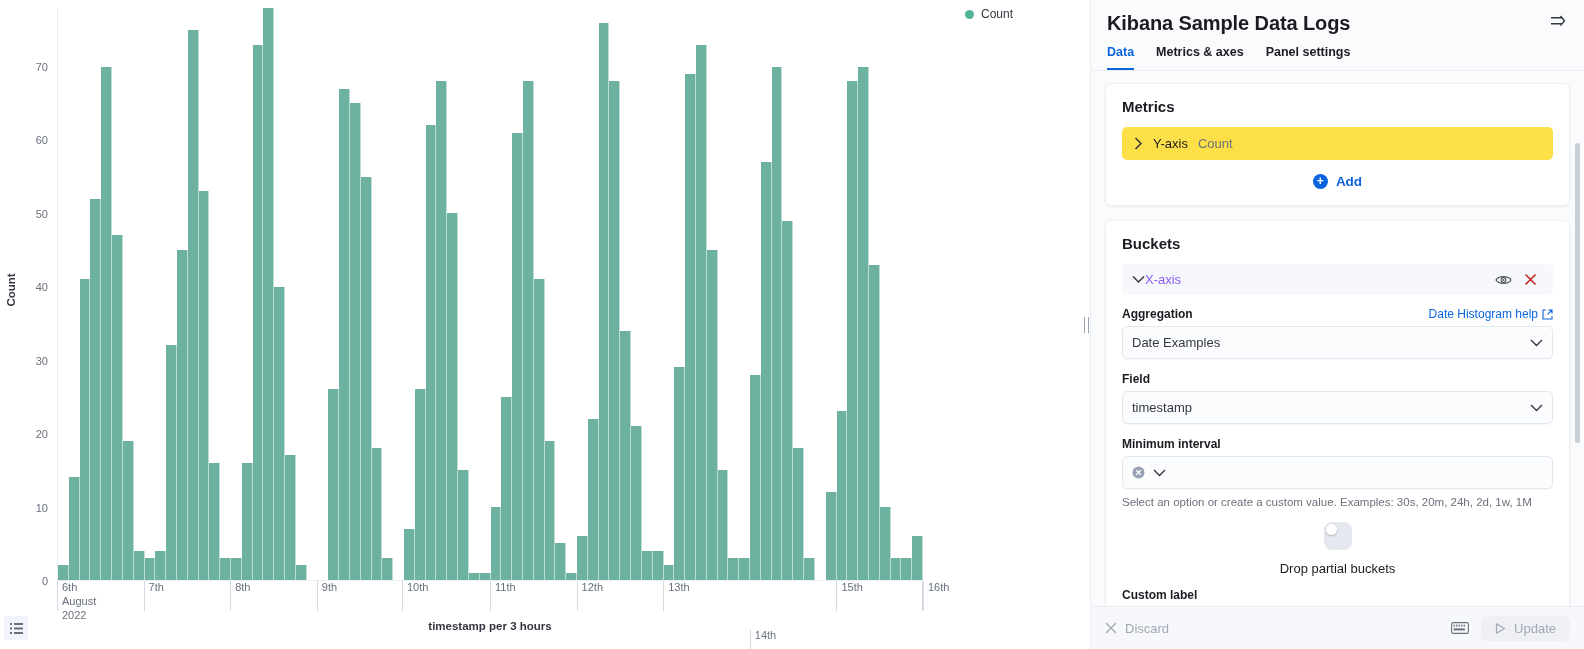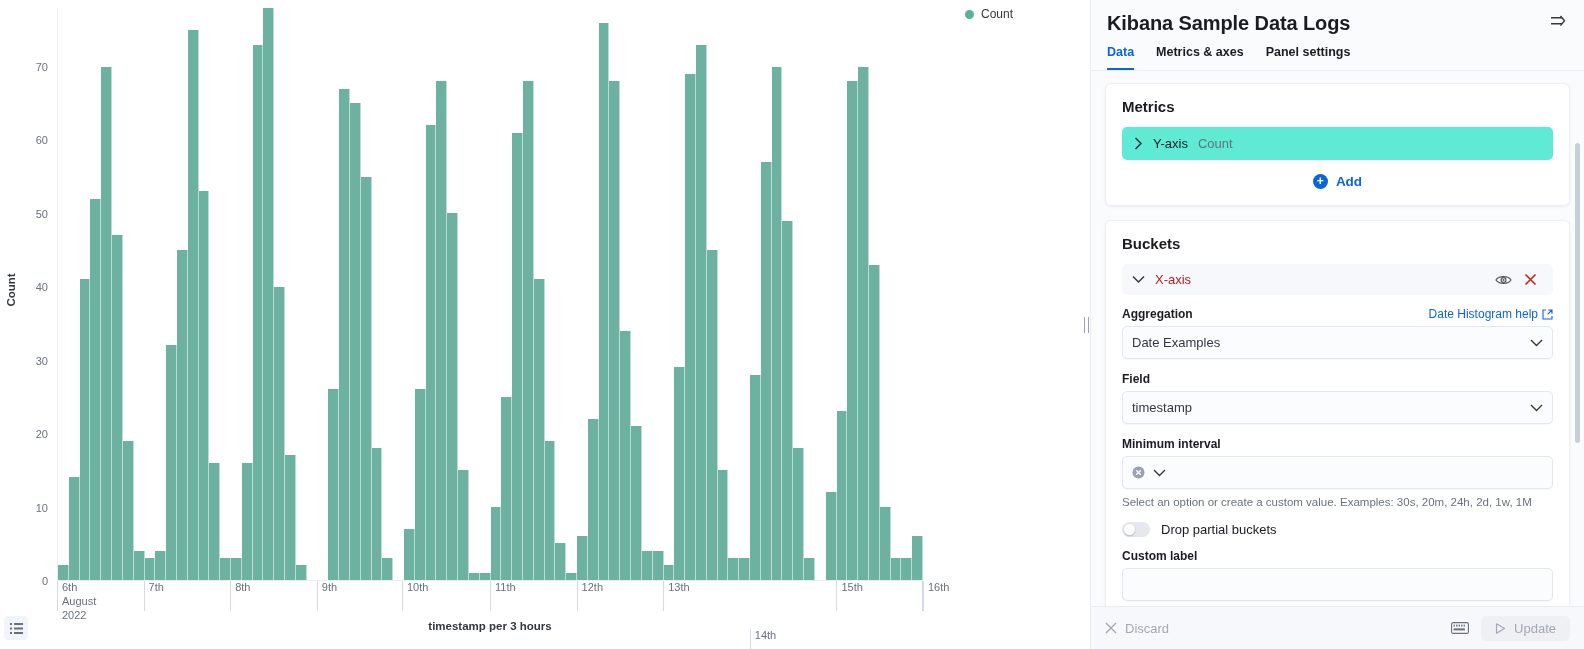--- a/index.html
+++ b/index.html
@@ -182,21 +182,21 @@
     border-radius: 6px;
     box-shadow: 0 1px 3px rgba(16,24,40,0.06);
     padding: 14px 16px;
     margin-bottom: 14px;
   }
   .card-title {
     font-size: 15px; font-weight: bold; color: #1a1c21;
     margin: 0 0 12px 0;
   }
   .metric-row {
-    background: #5eead4;
+    background: #fde047;
     border-radius: 5px;
     padding: 9px 12px;
     display: flex; align-items: center; gap: 10px;
     font-size: 13px;
     cursor: pointer;
   }
   .chev { color: #343741; display: inline-flex; }
   .metric-label { font-weight: normal; color: #1a1c21; }
   .metric-value { color: #6a717d; }
   .add-row {
@@ -214,21 +214,21 @@
   }
 
   .bucket-row {
     background: #f7f8fc;
     border-radius: 5px;
     padding: 8px 10px;
     display: flex; align-items: center;
     font-size: 13px;
     margin-bottom: 12px;
   }
-  .bucket-row .label { margin-left: 10px; flex: 1 1 auto; color: #b91c1c; }
+  .bucket-row .label { margin-left: 0; flex: 1 1 auto; color: #8b5cf6; }
   .icon-btn { cursor: pointer; padding: 0 6px; display: inline-flex; }
 
   .field-label {
     font-size: 12px; font-weight: bold; color: #1a1c21;
     margin-bottom: 5px;
   }
   .label-row {
     display: flex; align-items: baseline; justify-content: space-between;
   }
   .help-link {
@@ -254,20 +254,21 @@
   .select .clear { margin-right: 8px; display: inline-flex; }
   .hint {
     font-size: 11.5px; color: #6a717d;
     line-height: 1.35;
     margin: -7px 0 11px 0;
   }
   .switch-row {
     display: flex; align-items: center; gap: 11px;
     margin-bottom: 12px;
     cursor: pointer;
+    flex-direction: column;
   }
   .switch {
     width: 28px; height: 15px; border-radius: 8px;
     background: #e5e8ef; position: relative;
     flex: 0 0 28px;
   }
   .switch .knob {
     position: absolute; left: 2px; top: 2px;
     width: 11px; height: 11px; border-radius: 50%;
     background: #ffffff;

